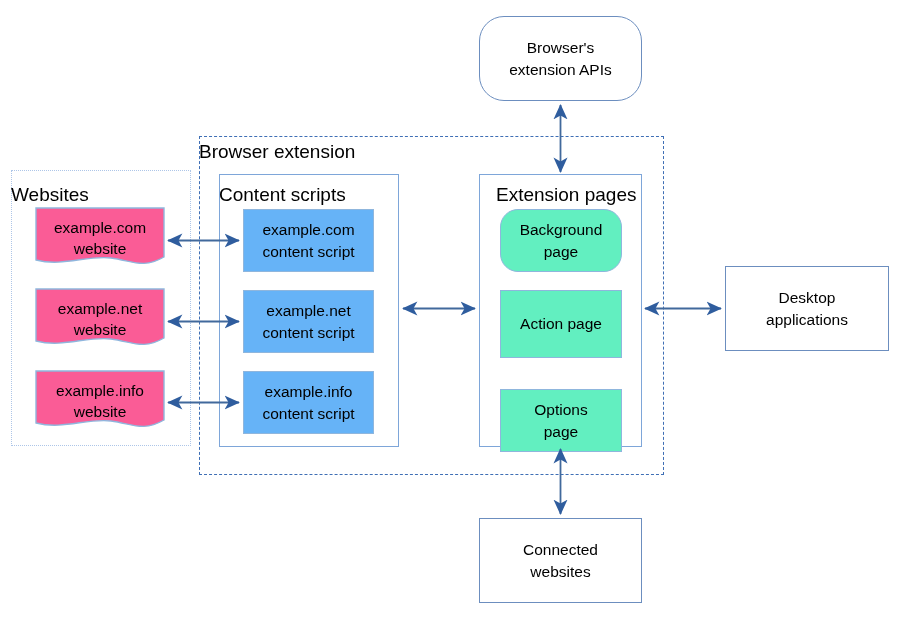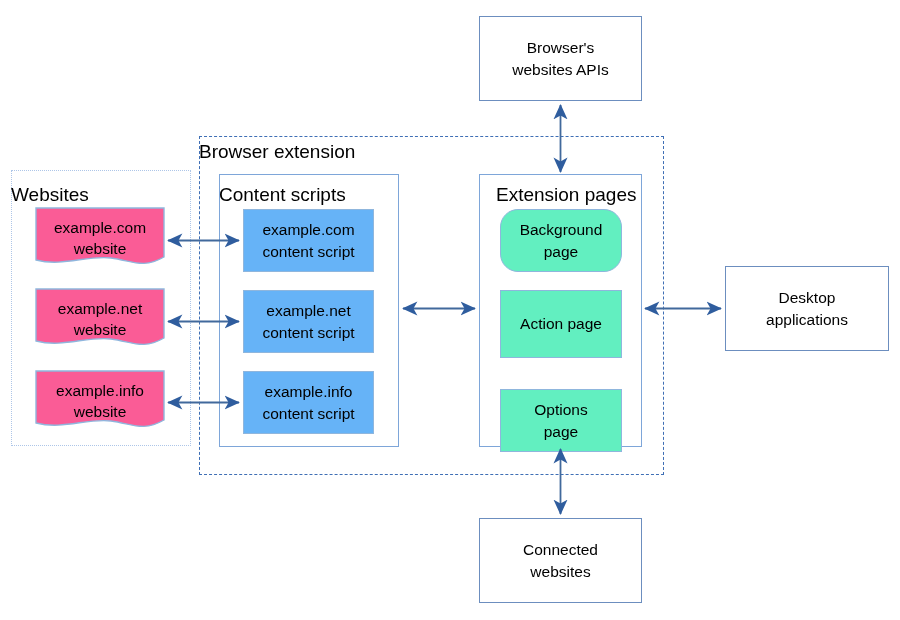--- a/index.html
+++ b/index.html
@@ -122,24 +122,24 @@
   #connectors line {
     stroke: #41699c;
     stroke-width: 1.8px;
   }
 </style>
 </head>
 <body>
 
 <div id="canvas">
 
-  <div class="plain-box" style="left:479px; top:16px; width:163px; height:85px;">
+  <div class="plain-box" style="left:479px; top:16px; width:163px; height:85px;border-radius:25px;">
     <div>
       <span>Browser's</span><br>
-      <span>websites APIs</span>
+      <span>extension APIs</span>
     </div>
   </div>
 
   <div class="dashed-container" style="left:199px; top:136px; width:465px; height:339px;"></div>
   <div class="caption" style="left:199px; top:141px; width:465px;">Browser extension</div>
 
   <div class="dotted-container" style="left:11px; top:170px; width:180px; height:276px;"></div>
   <div class="caption" style="left:11px; top:184px; width:180px;">Websites</div>
 
   <div class="doc-shape" style="left:35px; top:207px; width:130px; height:62px;">

